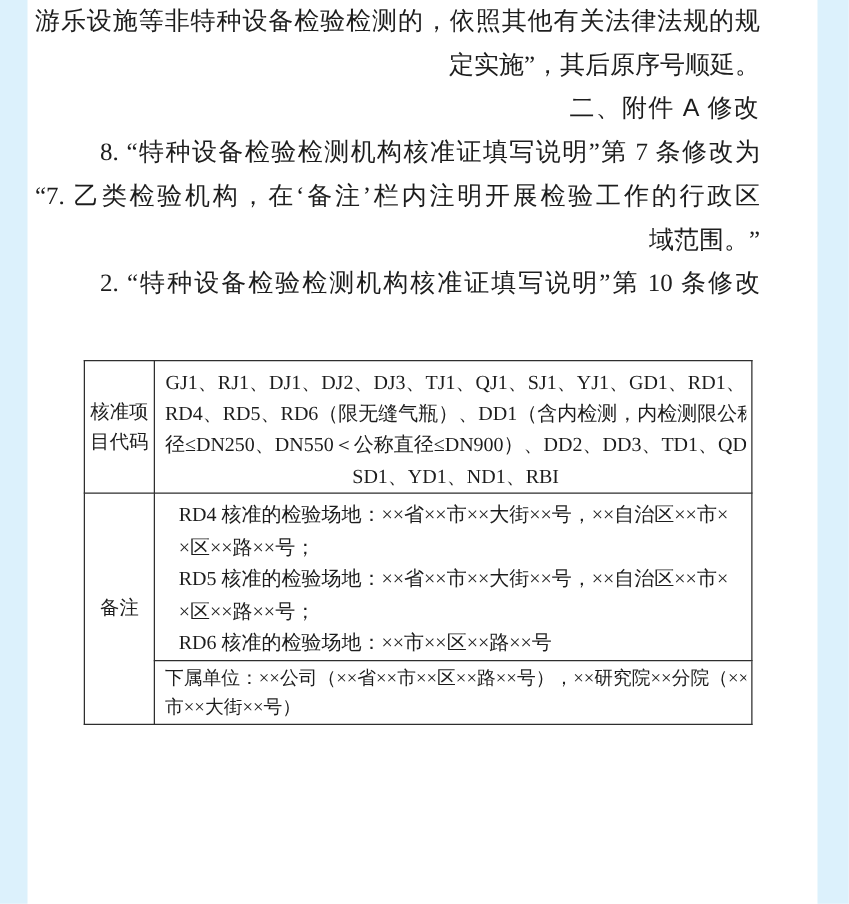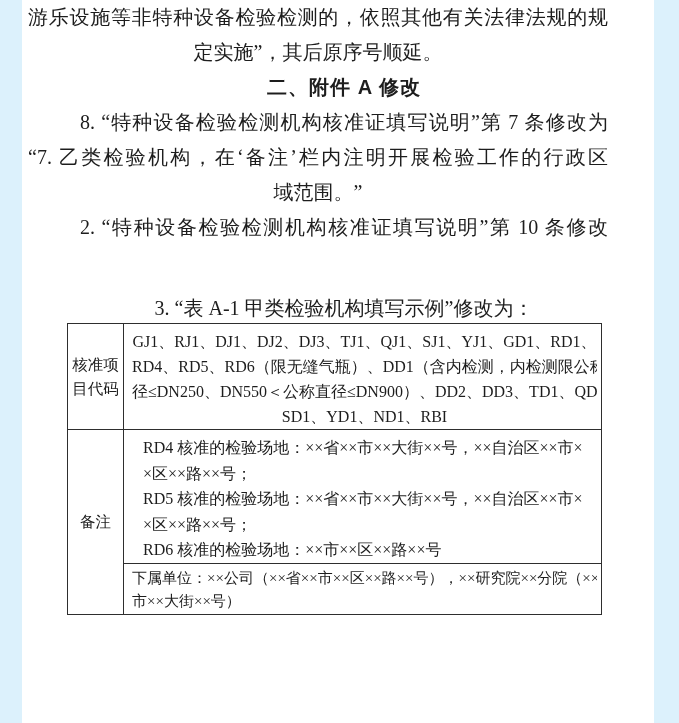--- a/index.html
+++ b/index.html
@@ -10,32 +10,32 @@
     color:#1d1d1d;
   }
   .side-band{position:absolute;top:0;height:723px;background:#dcf1fc;}
   .band-left{left:0;width:22px;}
   .band-right{left:654px;width:25px;}
 
   .doc{position:absolute;left:28px;top:0;width:580px;}
   .line{
     height:35px;line-height:35px;font-size:20px;
     overflow:hidden;white-space:nowrap;
-    text-align:center;
+    text-align:right;
   }
   .line.fill{
     white-space:normal;
     text-align:justify;
     text-align-last:justify;
   }
   .line.indent{padding-left:52px;}
   .line.indent.fill{padding-left:0;text-indent:52px;}
   .heading{
     font-family:"Liberation Sans","DejaVu Sans",sans-serif;
-    font-weight:700;letter-spacing:1px;
+    font-weight:400;letter-spacing:1px;
   }
   .gap{height:46px;}
 
   table.a1{
     margin-left:39px;margin-top:-3px;
     border-collapse:collapse;table-layout:fixed;
     width:535px;
   }
   table.a1 td{
     border:1px solid #2e2e2e;
@@ -69,21 +69,20 @@
 
   <div class="line indent fill">8. “特种设备检验检测机构核准证填写说明”第 7 条修改为</div>
   <div class="line fill">“7. 乙类检验机构，在‘备注’栏内注明开展检验工作的行政区</div>
   <div class="line">域范围。”</div>
 
   <div class="line indent fill">2. “特种设备检验检测机构核准证填写说明”第 10 条修改</div>
 
   <div class="gap"></div>
 
 
-  <div class="line indent">3. “表 A-1 甲类检验机构填写示例”修改为：</div>
 
   <table class="a1">
     <tbody>
         <tr>
       <td class="hdr">
         <div>核准项</div>
         <div>目代码</div>
       </td>
       <td class="codes">
         <div class="tcell">

